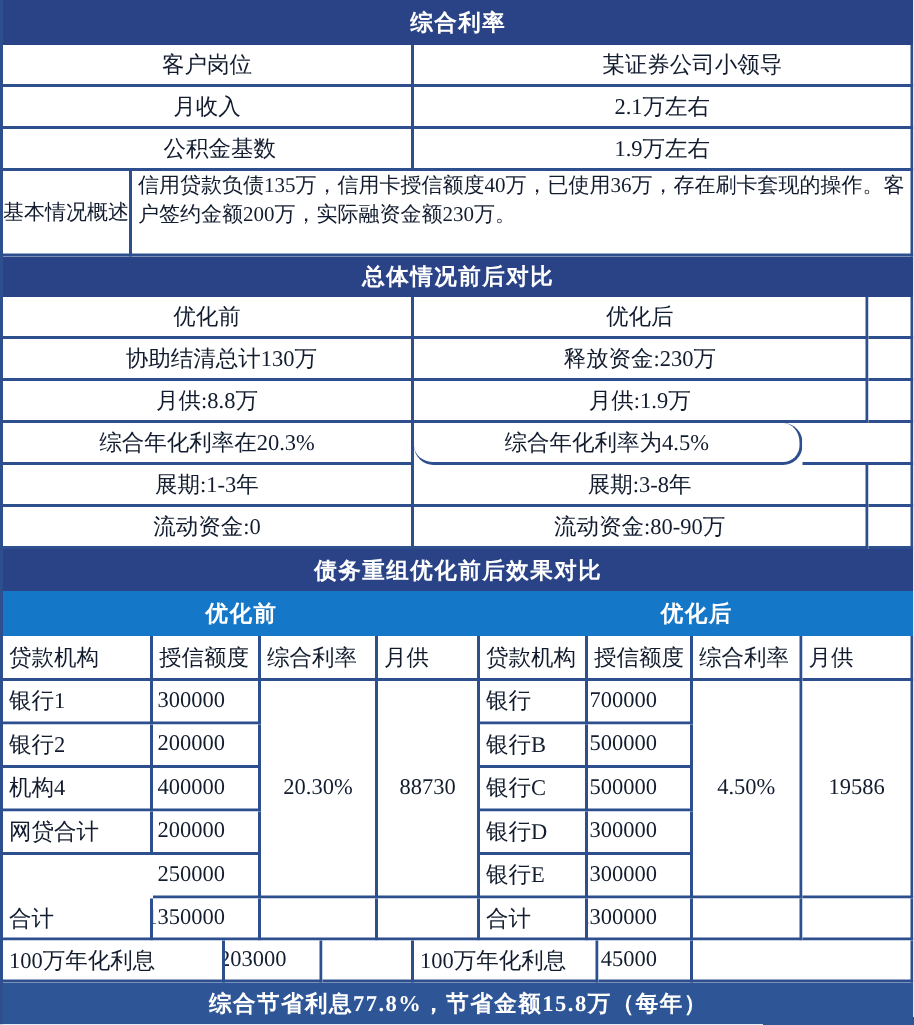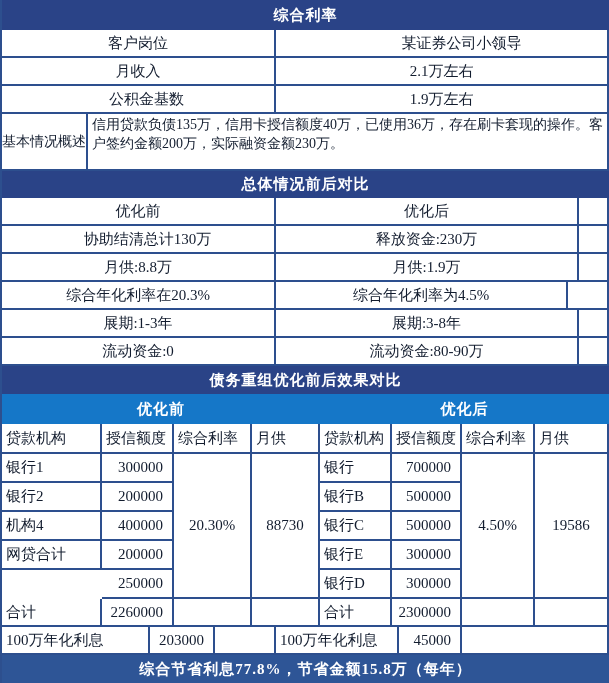--- a/index.html
+++ b/index.html
@@ -23,21 +23,21 @@
   .bar.bright{background:var(--bright);}
   .bar.footer{background:var(--footer);}
   .row{display:flex;}
   .cell{
     box-sizing:border-box;background:#fff;
     border-right:2px solid var(--bd);border-bottom:2px solid var(--bd);
     display:flex;align-items:center;justify-content:center;
     font-size:15px;overflow:hidden;white-space:nowrap;
   }
   .cell.left  {justify-content:flex-start;padding-left:4px;}
-  .cell.right {justify-content:flex-end;padding-right:9px;}
+  .cell.right {justify-content:flex-end;padding-right:22px;}
   .cell.grow  {flex:1;}
   .cell.wraptext{white-space:normal;line-height:19px;align-items:flex-start;padding:1px 4px;font-size:14px;}
   
   .tbl{display:flex;}
   .colstack{display:flex;flex-direction:column;}
   .colstack .cell{height:29px;}
   .merged{height:145px;}
   .half-label{width:318px;display:flex;align-items:center;justify-content:center;}
   .half-label.grow{flex:1;width:auto;}
 </style>
@@ -81,21 +81,21 @@
     <div class="cell" style="width:303px;height:28px;">释放资金:230万</div>
     <div class="cell grow" style="height:28px;"></div>
   </div>
   <div class="row">
     <div class="cell" style="width:274px;height:28px;">月供:8.8万</div>
     <div class="cell" style="width:303px;height:28px;">月供:1.9万</div>
     <div class="cell grow" style="height:28px;"></div>
   </div>
   <div class="row">
     <div class="cell" style="width:274px;height:28px;">综合年化利率在20.3%</div>
-    <div class="cell" style="width:292px;height:28px;">综合年化利率为4.5%</div>
+    <div class="cell" style="width:259px;height:28px;border-radius:13px;">综合年化利率为4.5%</div>
     <div class="cell grow" style="height:28px;"></div>
   </div>
   <div class="row">
     <div class="cell" style="width:274px;height:28px;">展期:1-3年</div>
     <div class="cell" style="width:303px;height:28px;">展期:3-8年</div>
     <div class="cell grow" style="height:28px;"></div>
   </div>
   <div class="row">
     <div class="cell" style="width:274px;height:28px;">流动资金:0</div>
     <div class="cell" style="width:303px;height:28px;">流动资金:80-90万</div>
@@ -137,37 +137,37 @@
       <div class="cell right">200000</div>
       <div class="cell right">250000</div>
     </div>
     <div class="cell merged" style="width:78px;">20.30%</div>
     <div class="cell merged" style="width:68px;">88730</div>
 
     <div class="colstack" style="width:72px;">
       <div class="cell left">银行</div>
       <div class="cell left">银行B</div>
       <div class="cell left">银行C</div>
+      <div class="cell left">银行D</div>
       <div class="cell left">银行E</div>
-      <div class="cell left">银行D</div>
     </div>
     <div class="colstack" style="width:70px;">
       <div class="cell right">700000</div>
       <div class="cell right">500000</div>
       <div class="cell right">500000</div>
       <div class="cell right">300000</div>
       <div class="cell right">300000</div>
     </div>
     <div class="cell merged" style="width:73px;">4.50%</div>
     <div class="cell merged grow">19586</div>
   </div>
 
   <div class="row">
     <div class="cell left" style="width:100px;height:28px;">合计</div>
-    <div class="cell right" style="width:72px;height:28px;">2260000</div>
+    <div class="cell right" style="width:72px;height:28px;">1350000</div>
     <div class="cell" style="width:78px;height:28px;"></div>
     <div class="cell" style="width:68px;height:28px;"></div>
     <div class="cell left" style="width:72px;height:28px;">合计</div>
     <div class="cell right" style="width:70px;height:28px;">2300000</div>
     <div class="cell" style="width:73px;height:28px;"></div>
     <div class="cell grow" style="height:28px;"></div>
   </div>
 
   <div class="row">
     <div class="cell left" style="width:148px;height:28px;">100万年化利息</div>

